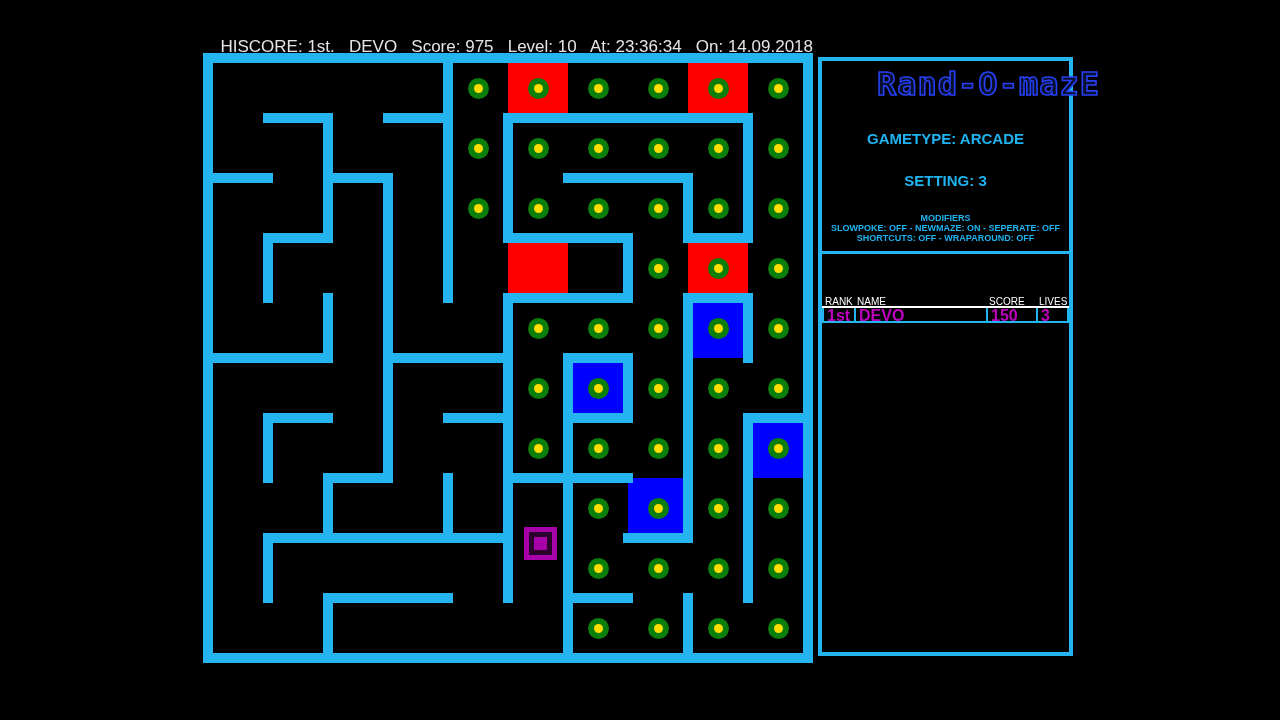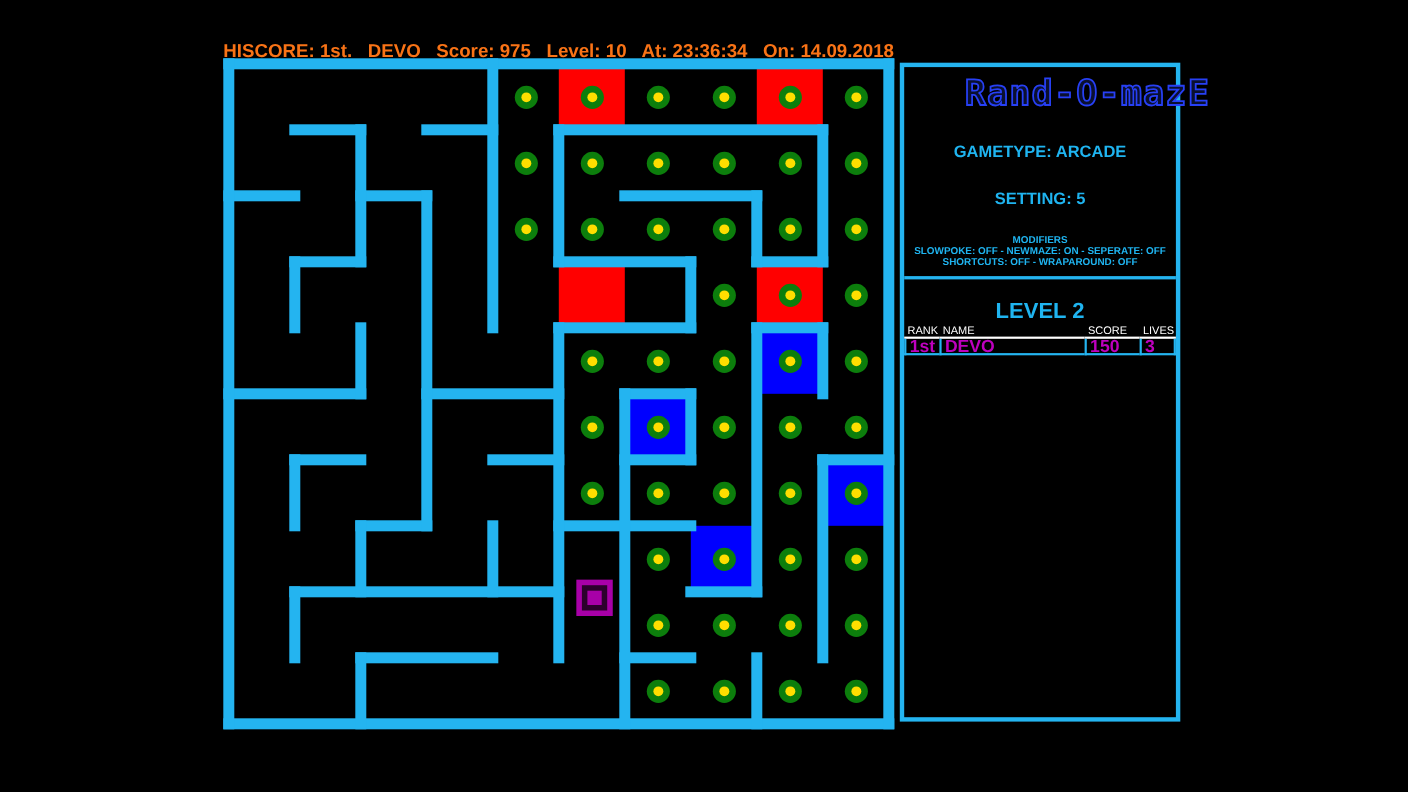--- a/index.html
+++ b/index.html
@@ -1,21 +1,21 @@
 <!DOCTYPE html>
 <html><head>
 <meta charset="utf-8">
 <style>
   html,body{margin:0;padding:0;background:#000;width:1280px;height:720px;overflow:hidden;
             font-family:"Liberation Sans",sans-serif;}
   .abs{position:absolute;}
   #stage{position:absolute;left:0;top:0;width:1280px;height:720px;background:#000;}
 
-  #hud{left:203px;top:37px;width:610px;height:20px;text-align:left;
-       color:#f97316;font-weight:bold;font-size:17px;white-space:pre;}
+  #hud{left:203px;top:37px;width:610px;height:20px;text-align:right;
+       color:#e5e5e5;font-weight:normal;font-size:17px;white-space:pre;}
 
   #maze{left:203px;top:53px;width:610px;height:610px;background:#000;}
   .pellet{position:absolute;width:21px;height:21px;border-radius:50%;background:#0C7E0C;}
   .pellet > div{position:absolute;left:6px;top:6px;width:9px;height:9px;border-radius:50%;background:#FFDE00;}
   #player{position:absolute;width:33px;height:33px;box-sizing:border-box;
           border:5px solid #A800A8;background:#2C002C;}
   #player > div{position:absolute;left:5px;top:5px;width:13px;height:13px;background:#A800A8;}
 
   #sidebar{left:818px;top:57px;width:255px;height:599px;box-sizing:border-box;
            border:4px solid #24B4F0;background:#000;}
@@ -249,29 +249,28 @@
       <div style="position: absolute; background: rgb(36, 180, 240); left: 480px; top: 540px; width: 10px; height: 70px;"></div>
       <div id="player" style="left: 321px; top: 474px;">
         <div></div>
       </div>
     </div>
 
   <div id="sidebar" class="abs">
     <div id="logo">Rand-O-mazE</div>
 
     <div class="infoline" style="top:69px">GAMETYPE: ARCADE</div>
-    <div class="infoline" style="top:111px">SETTING: 5</div>
+    <div class="infoline" style="top:111px">SETTING: 3</div>
 
     <div class="modline" style="top:152px">MODIFIERS</div>
     <div class="modline" style="top:162px">SLOWPOKE: OFF - NEWMAZE: ON - SEPERATE: OFF</div>
     <div class="modline" style="top:172px">SHORTCUTS: OFF - WRAPAROUND: OFF</div>
 
     <div id="divider"></div>
 
-    <div id="level-title">LEVEL 2</div>
 
     <div id="score-table">
       <div class="trow" style="top:0">
         <div class="th c0">RANK</div>
         <div class="th c1">NAME</div>
         <div class="th c2">SCORE</div>
         <div class="th c3">LIVES</div>
       </div>
       <div class="trow" style="top:13px">
         <div class="td c0">1st</div>

